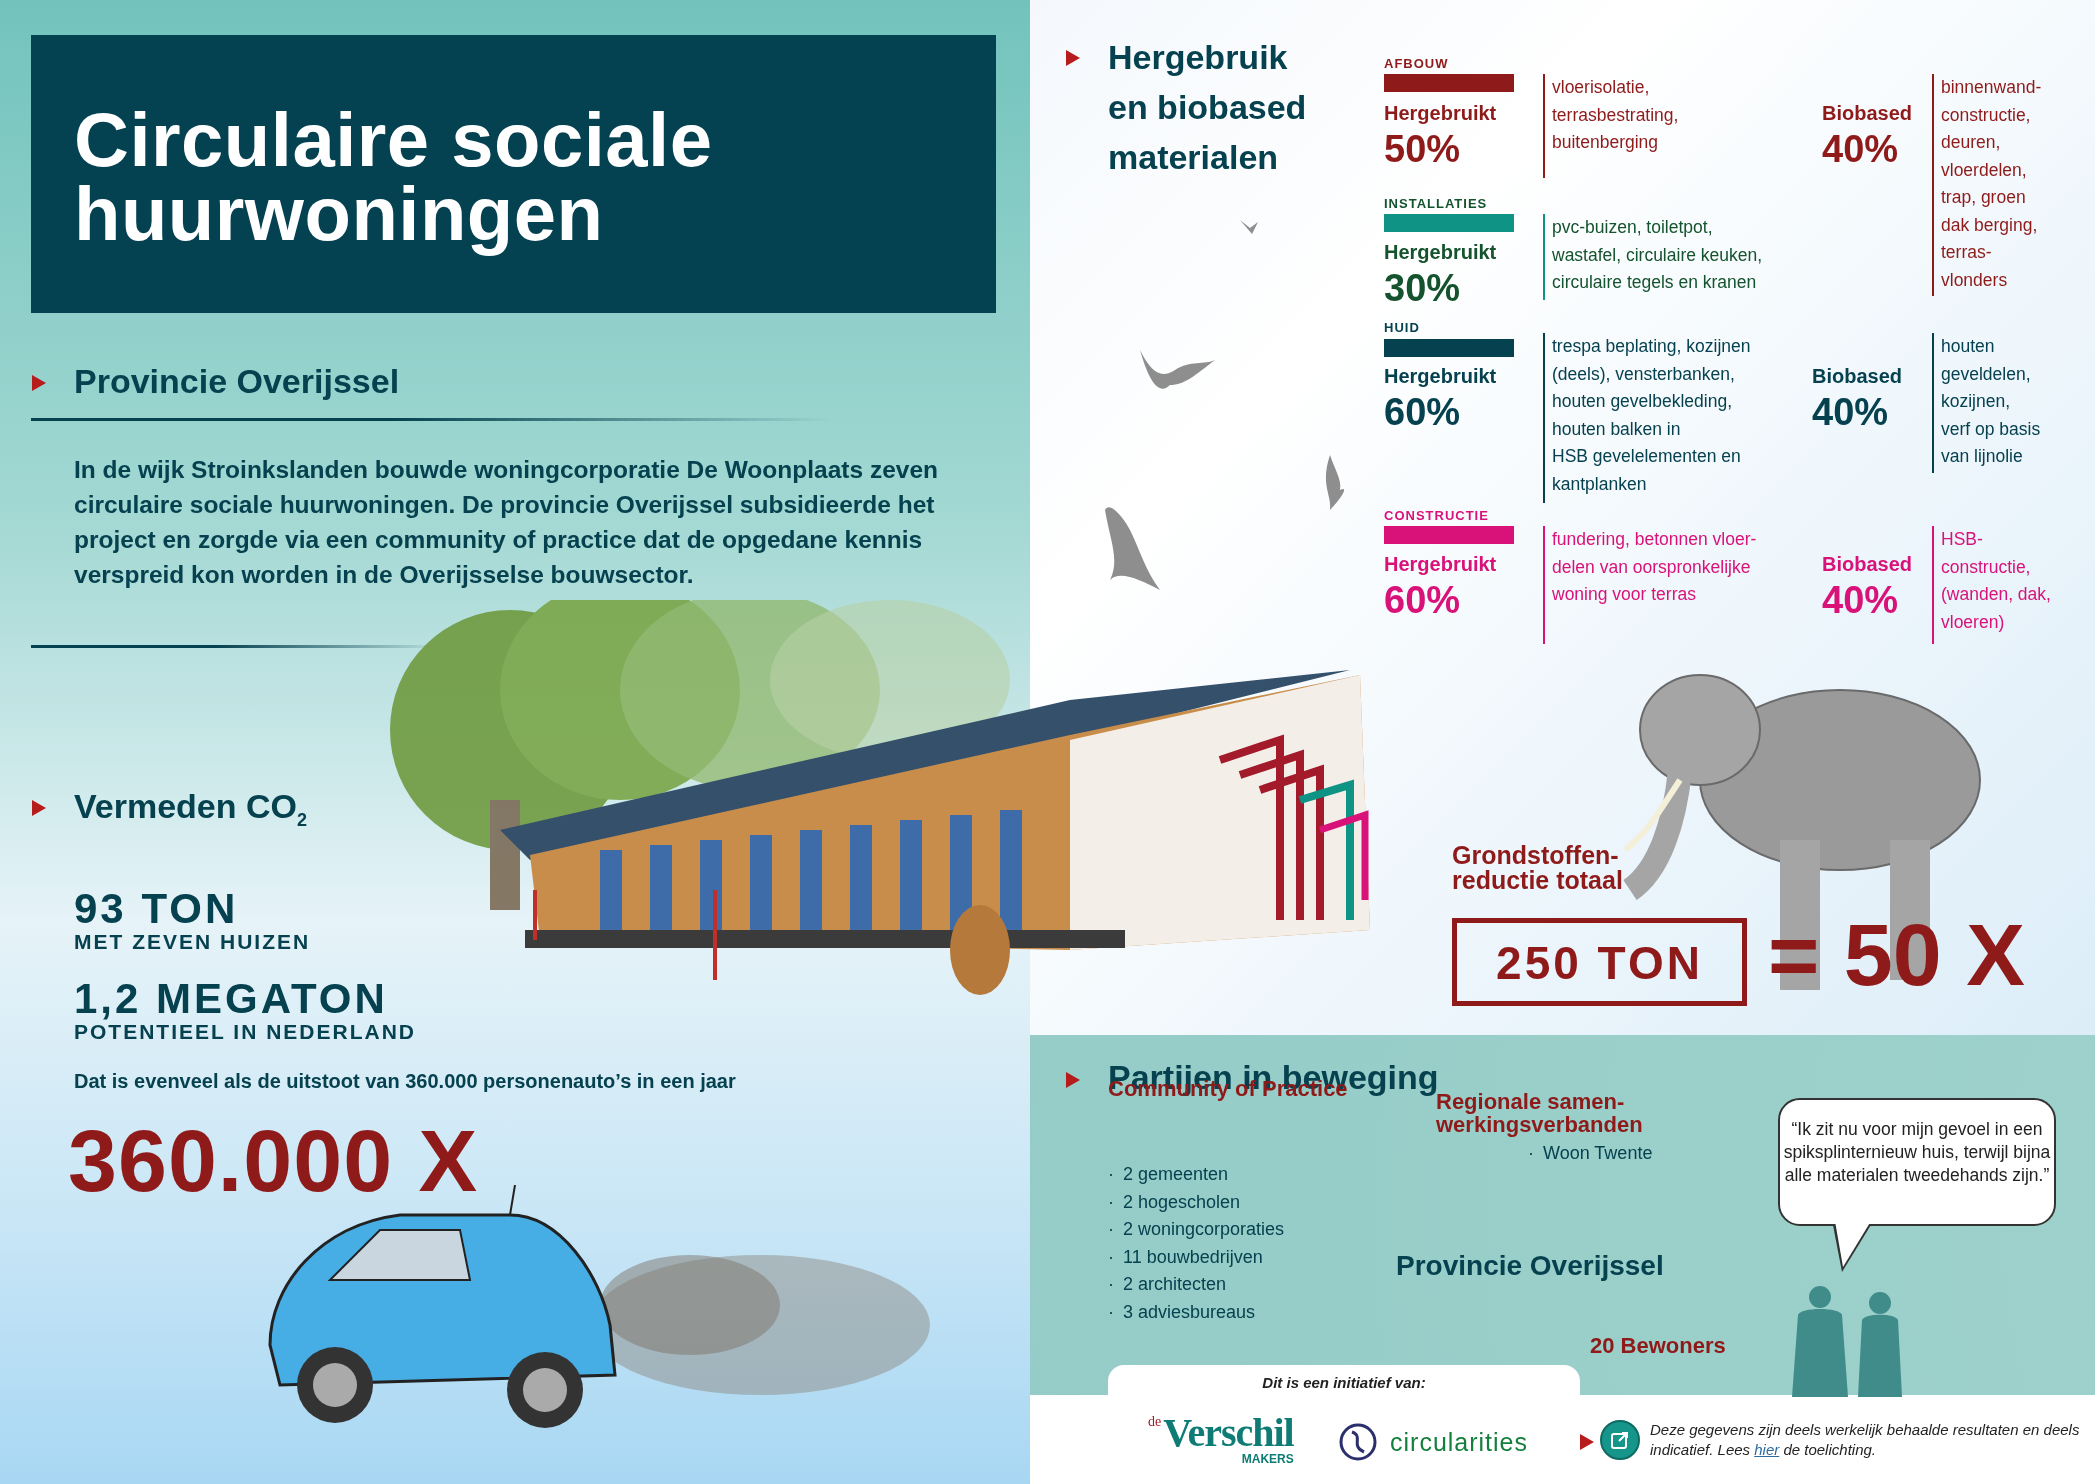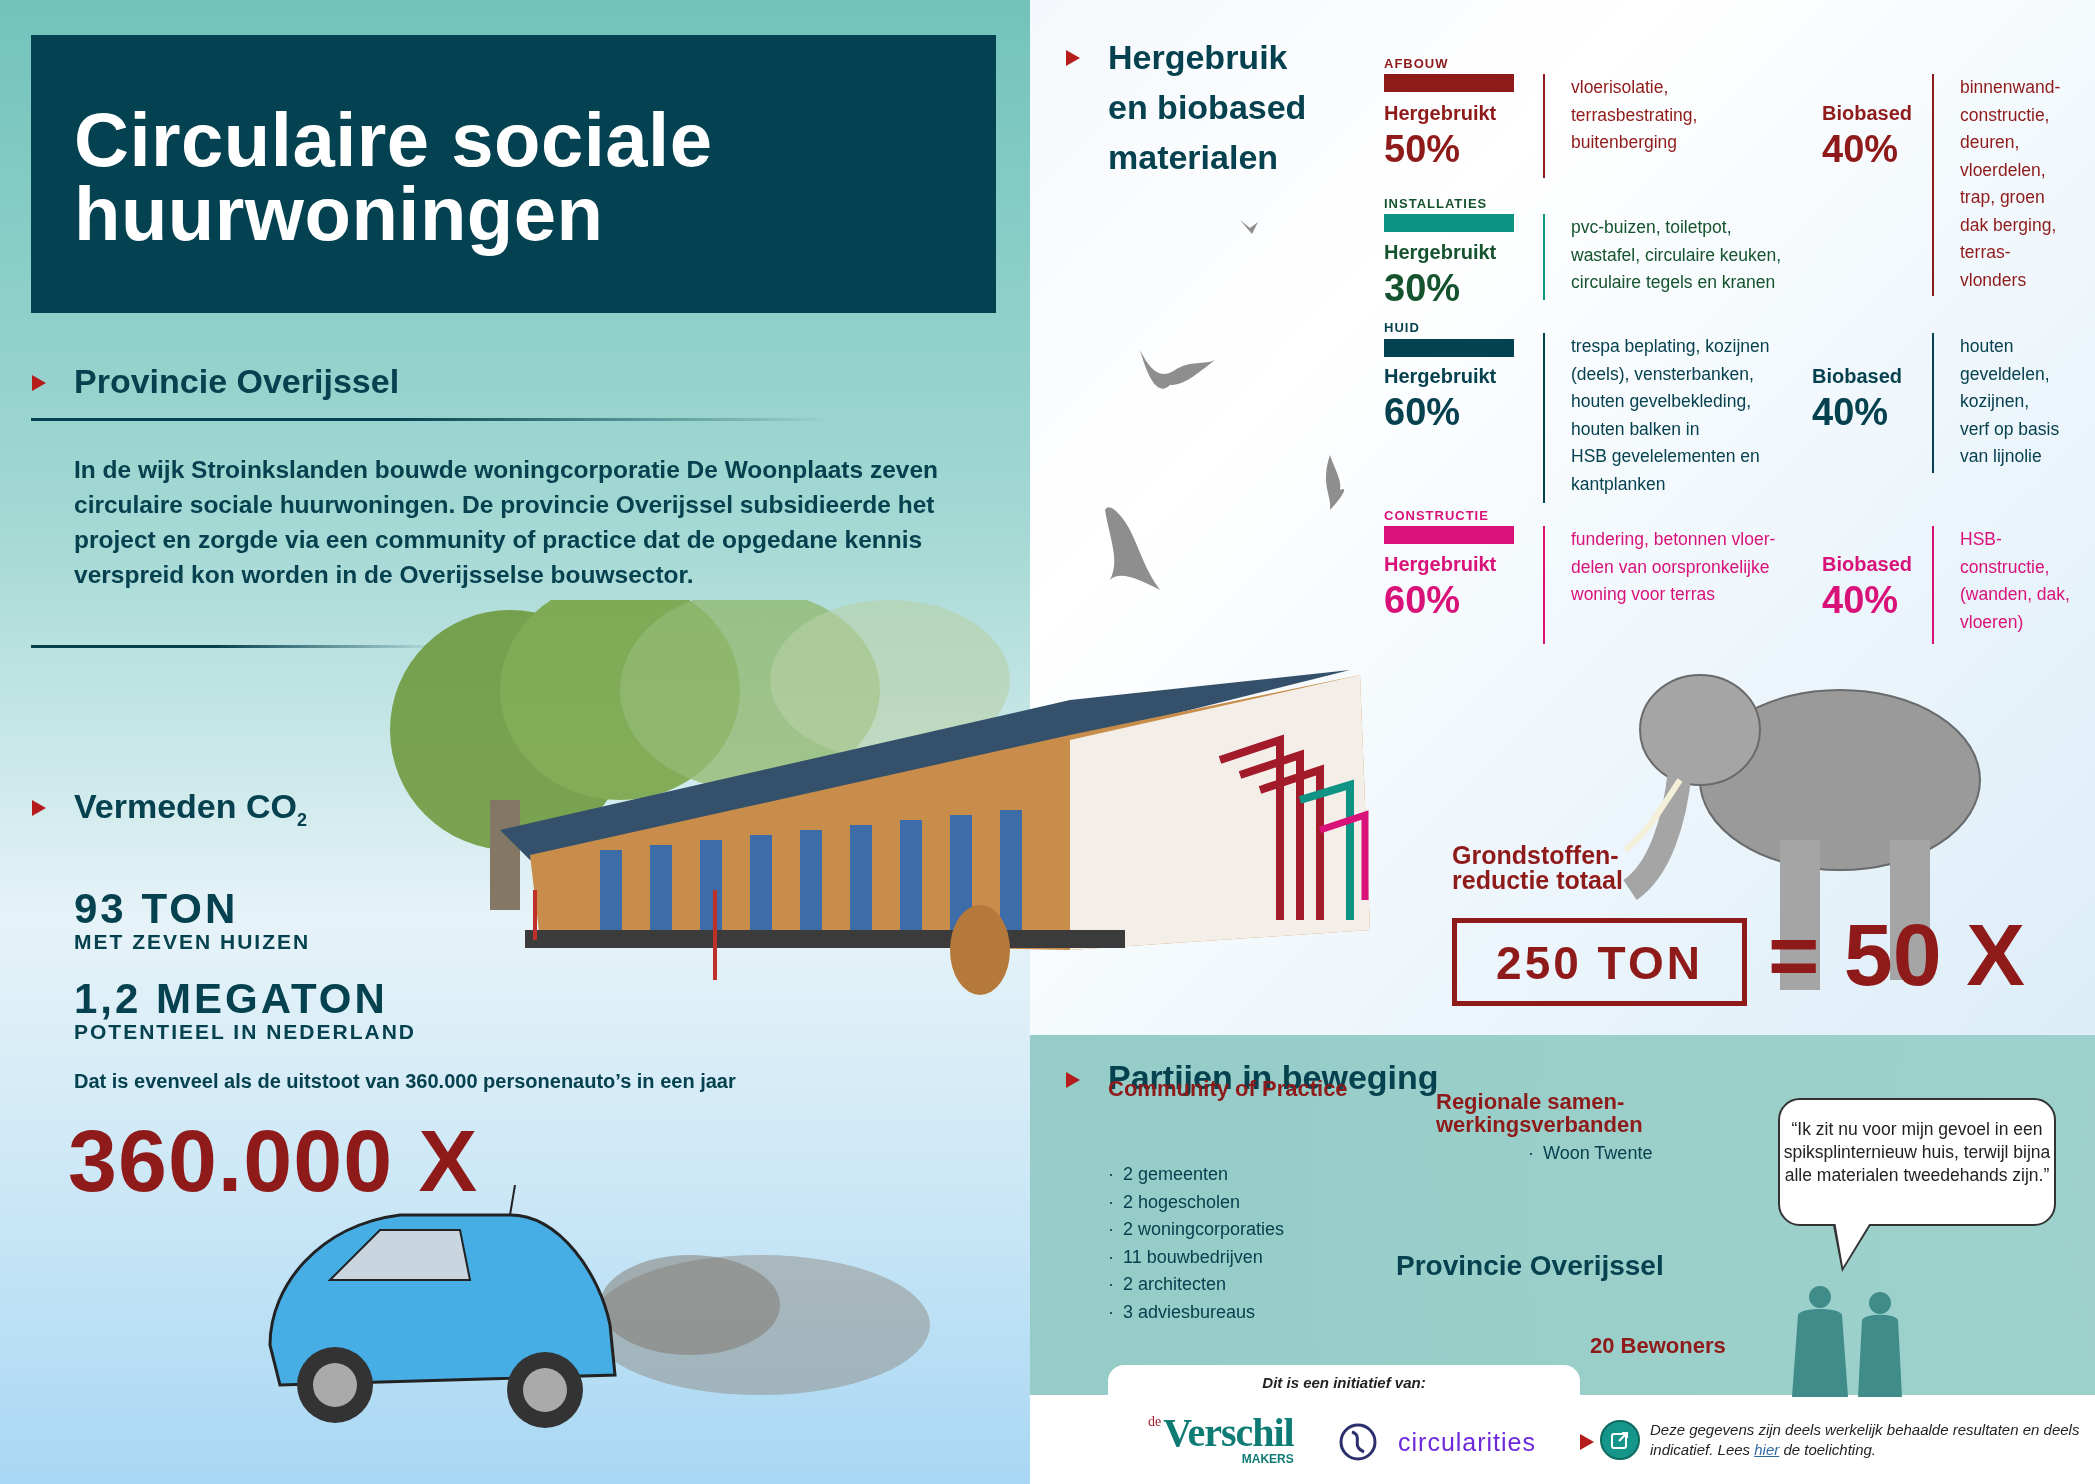--- a/index.html
+++ b/index.html
@@ -16,21 +16,21 @@
 .h2{font-size:34px;font-weight:700;color:#06414f}
 .rule{height:3px;background:linear-gradient(90deg,#06414f 0%,#06414f 45%,rgba(6,65,79,0) 100%)}
 .body-p{left:74px;top:452px;width:920px;font-size:24.5px;line-height:35px;font-weight:700;color:#06414f}
 .big{font-size:42px;font-weight:700;letter-spacing:3px;color:#06414f}
 .sub{font-size:21px;font-weight:700;letter-spacing:2px;color:#06414f}
 .red-big{font-size:88px;font-weight:700;color:#8f1a1a;letter-spacing:1px}
 .cat{font-size:13px;font-weight:700;letter-spacing:1px}
 .bar{width:130px;height:18px}
 .lbl{font-size:20px;font-weight:700}
 .pct{font-size:38px;font-weight:700}
-.desc{font-size:17.5px;line-height:27.5px;padding-left:26px;border-left:2px solid}
+.desc{font-size:17.5px;line-height:27.5px;padding-left:7px;border-left:2px solid}
 .c-red{color:#8f1a1a;border-color:#8f1a1a}
 .c-teal{color:#14532d;border-color:#0e9384}
 .c-navy{color:#06414f;border-color:#06414f}
 .c-pink{color:#d9127a;border-color:#d9127a}
 .list li{list-style:none;font-size:18px;line-height:27.5px;color:#06414f}
 .list li:before{content:"·";margin-right:9px}
 .bubble{left:1778px;top:1098px;width:278px;height:128px;background:#fff;border:2px solid #333;border-radius:22px;text-align:center;font-size:17.5px;line-height:23px;padding-top:18px;color:#222}
 .bubble-tail{left:1832px;top:1220px;width:0;height:0;border-left:10px solid transparent;border-right:32px solid transparent;border-top:52px solid #333}
 .bubble-tail2{left:1835px;top:1221px;width:0;height:0;border-left:8px solid transparent;border-right:28px solid transparent;border-top:46px solid #fff}
 .initiatief{left:1108px;top:1365px;width:472px;height:40px;background:#fff;border-radius:16px 16px 0 0;text-align:center;font-style:italic;font-weight:700;font-size:15px;padding-top:9px;color:#222}
@@ -252,21 +252,21 @@
   <div style="display:flex;flex-direction:column;align-items:flex-end">
     <span style="font-family:'Liberation Serif',serif;font-size:40px;font-weight:700;color:#0e7c74;line-height:38px;letter-spacing:-1px">Verschil</span>
     <span style="font-size:12px;font-weight:700;color:#0e7c74">MAKERS</span>
   </div>
 </div>
 <div class="abs" style="left:1338px;top:1422px;display:flex;align-items:center">
   <svg width="44" height="40">
       <circle cx="20" cy="20" r="17" fill="none" stroke="#2b2f6b" stroke-width="3"></circle>
       <path d="M14,10 C26,14 12,24 26,30" stroke="#2b2f6b" stroke-width="3" fill="none"></path>
     </svg>
-  <span style="font-size:25px;color:#6d28d9;letter-spacing:1px;margin-left:16px">circularities</span>
+  <span style="font-size:25px;color:#15803d;letter-spacing:1px;margin-left:8px">circularities</span>
 </div>
 <div class="abs arrow" style="left:1580px;top:1434px;border-left-color:#b71c1c"></div>
 <div class="abs" style="left:1600px;top:1420px;width:40px;height:40px;border-radius:50%;border:2px solid #0e6b62;background:#16958a;display:flex;align-items:center;justify-content:center">
   <svg width="20" height="20">
       <rect x="2" y="4" width="14" height="14" rx="2" fill="none" stroke="#fff" stroke-width="2"></rect>
       <path d="M9,11 L17,3 M12,3 L17,3 L17,8" stroke="#fff" stroke-width="2" fill="none"></path>
     </svg>
 </div>
 <div class="abs" style="left:1650px;top:1420px;width:440px;font-size:15px;line-height:20px;font-style:italic;color:#222">
   <span>Deze gegevens zijn deels werkelijk behaalde resultaten en deels indicatief. Lees </span><a href="#" style="color:#2c6aa0">hier</a><span> de toelichting.</span>

